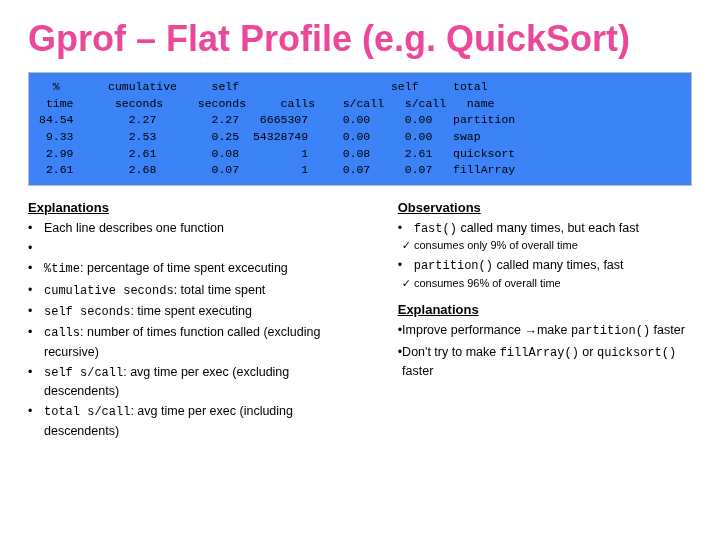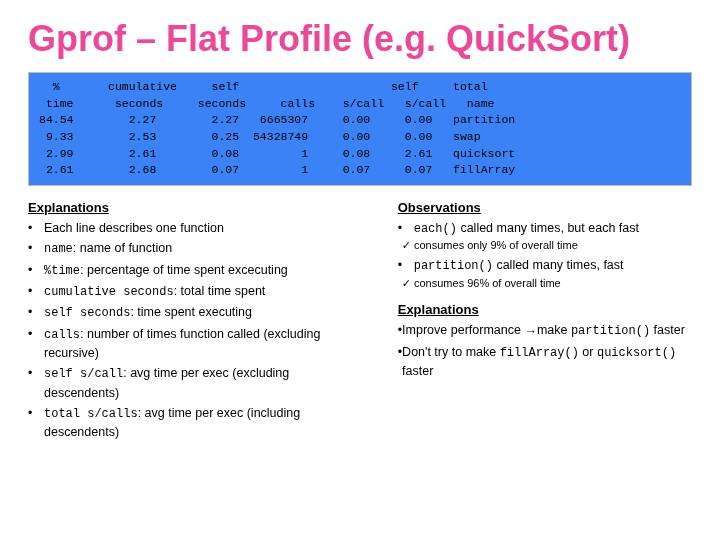--- a/index.html
+++ b/index.html
@@ -112,21 +112,20 @@
 
     <div class="left-col">
       <div class="section-heading">Explanations</div>
       <ul class="bullet-list">
         <li>
           <span class="bullet">•</span>
           <span>Each line describes one function</span>
         </li>
         <li>
           <span class="bullet">•</span>
-          <span><span class="mono">name</span>: name of function</span>
         </li>
         <li>
           <span class="bullet">•</span>
           <span><span class="mono">%time</span>: percentage of time spent excecuting</span>
         </li>
         <li>
           <span class="bullet">•</span>
           <span><span class="mono">cumulative seconds</span>: total time spent</span>
         </li>
         <li>
@@ -136,32 +135,32 @@
         <li>
           <span class="bullet">•</span>
           <span><span class="mono">calls</span>: number of times function called (excluding recursive)</span>
         </li>
         <li>
           <span class="bullet">•</span>
           <span><span class="mono">self s/call</span>: avg time per exec (excluding descendents)</span>
         </li>
         <li>
           <span class="bullet">•</span>
-          <span><span class="mono">total s/calls</span>: avg time per exec (including descendents)</span>
+          <span><span class="mono">total s/call</span>: avg time per exec (including descendents)</span>
         </li>
       </ul>
     </div>
 
     <div class="right-col">
       <div class="section-heading">Observations</div>
       <ul class="bullet-list">
         <li style="flex-direction:column; align-items:flex-start;">
           <div style="display:flex; align-items:flex-start;">
             <span class="bullet">•</span>
-            <span><span class="mono">each()</span> called many times, but each fast</span>
+            <span><span class="mono">fast()</span> called many times, but each fast</span>
           </div>
           <span class="sub-bullet check">✓ consumes only 9% of overall time</span>
         </li>
         <li style="flex-direction:column; align-items:flex-start;">
           <div style="display:flex; align-items:flex-start;">
             <span class="bullet">•</span>
             <span><span class="mono">partition()</span> called many times, fast</span>
           </div>
           <span class="sub-bullet check">✓ consumes 96% of overall time</span>
         </li>

